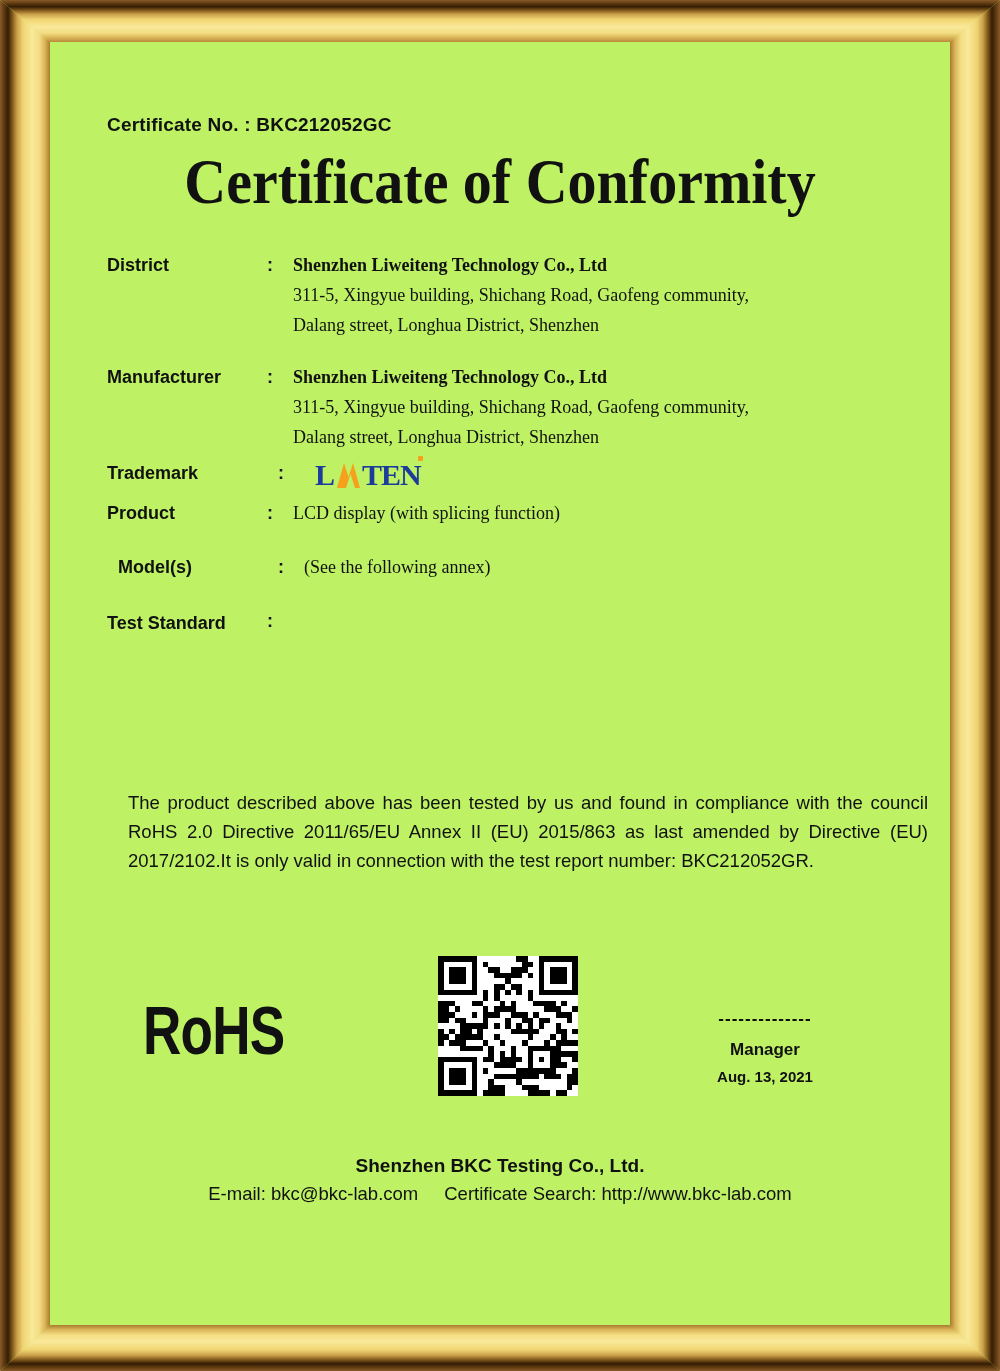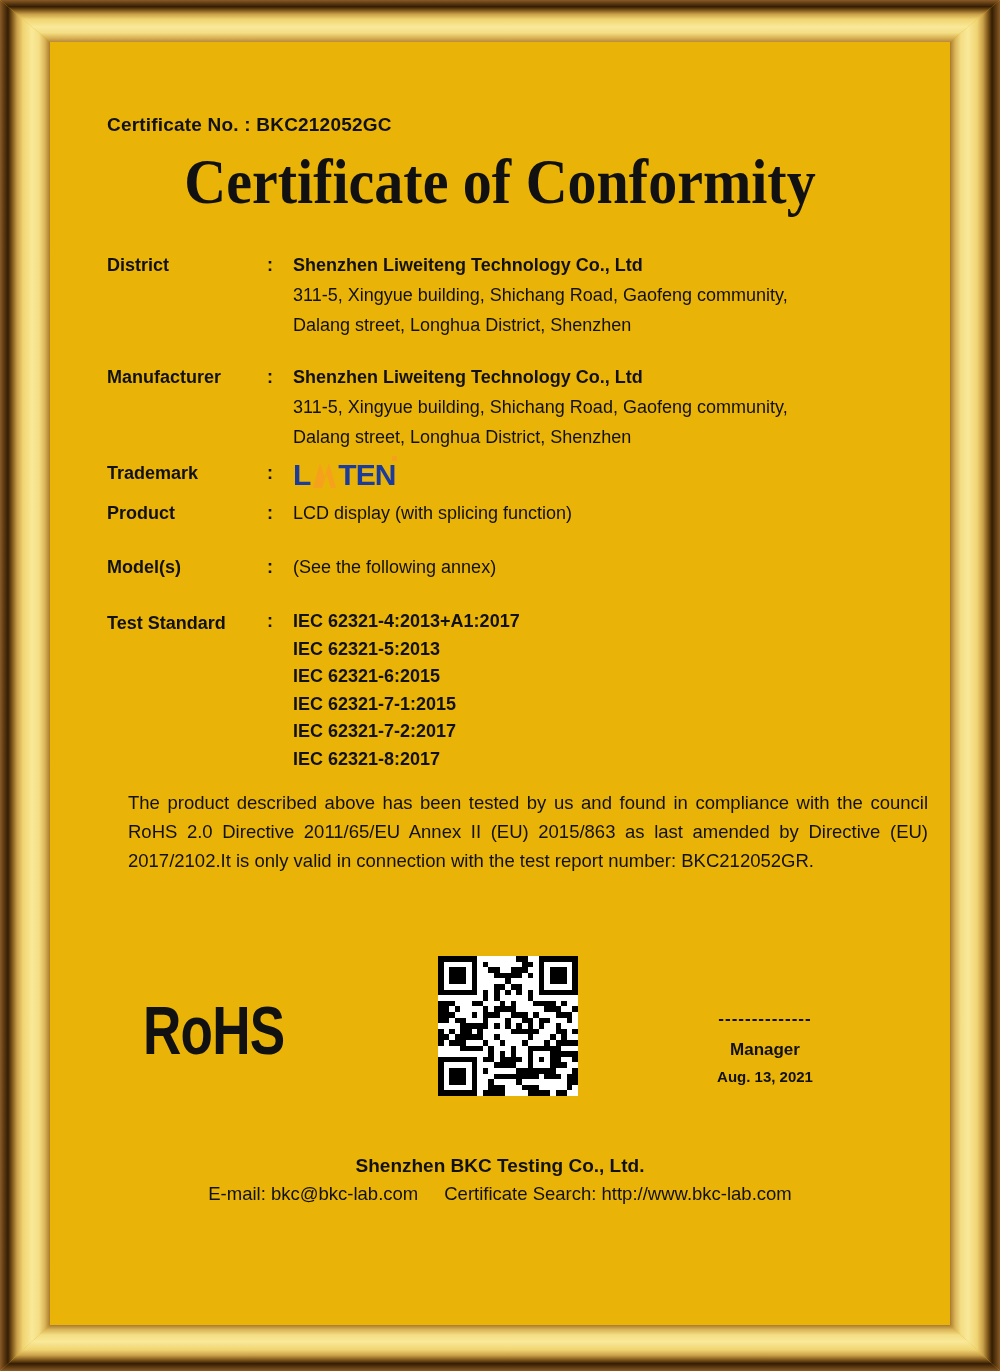--- a/index.html
+++ b/index.html
@@ -1,17 +1,17 @@
 <!DOCTYPE html>
 <html><head>
 <meta charset="utf-8">
 <style>
   html,body{margin:0;padding:0;background:#ffffff;}
   .page{
-    position:relative;width:1000px;height:1371px;background:#eab308;
+    position:relative;width:1000px;height:1371px;background:#bef264;
     font-family:"Liberation Sans",sans-serif;color:#111;overflow:hidden;
   }
   
   .frame{position:absolute;pointer-events:none;}
   .frame-top{top:0;left:0;right:0;height:42px;
     background:linear-gradient(to bottom,#8a5a28 0%,#5e3a10 8%,#331d05 16%,#7c5418 24%,#caa04a 34%,#f0d472 46%,#f9e999 64%,#f4de85 78%,#dab457 90%,#b9893a 100%);
     clip-path:polygon(0 0,100% 0,calc(100% - 50px) 100%,50px 100%);}
   .frame-bottom{bottom:0;left:0;right:0;height:46px;
     background:linear-gradient(to top,#8a5a28 0%,#5e3a10 8%,#331d05 16%,#7c5418 24%,#caa04a 34%,#f0d472 46%,#f9e999 64%,#f4de85 78%,#dab457 90%,#a87a2e 100%);
     clip-path:polygon(50px 0,calc(100% - 50px) 0,100% 100%,0 100%);}
@@ -24,24 +24,24 @@
 
   
   .cert-no{position:absolute;left:107px;top:114px;font-size:19px;font-weight:bold;letter-spacing:.2px;}
   .doc-title{position:absolute;left:0;right:0;top:148px;text-align:center;
     font-family:"Liberation Serif",serif;font-weight:bold;font-size:58px;letter-spacing:0px;
     transform:scale(1,1.08);}
   .fields{position:absolute;left:107px;top:250px;width:800px;font-size:18px;}
   .frow{display:grid;grid-template-columns:160px 26px 1fr;align-items:start;}
   .flabel{font-weight:bold;line-height:30px;}
   .fcolon{font-weight:bold;line-height:30px;}
-  .fval{line-height:30px;}
+  .fval{line-height:30px;font-family:Liberation Serif, serif;}
   .fval .strong{font-weight:bold;}
-  .m22{margin-top:22px;} .m6{margin-top:6px;} .m4{margin-top:4px;}
-  .m24{margin-top:24px;} .m26{margin-top:26px;}
+  .m22{margin-top:22px;} .m6{margin-top:6px;gap:11px;} .m4{margin-top:4px;}
+  .m24{margin-top:24px;margin-left:11px;} .m26{margin-top:26px;}
   .std-line{display:block;font-weight:bold;line-height:27.5px;}
 
   
   .brand{display:inline-flex;align-items:flex-end;height:32px;position:relative;}
   .brand .b-l,.brand .b-ten{color:#1c3c9c;font-weight:bold;font-size:30px;line-height:30px;letter-spacing:-1px;}
   .brand svg{margin:0 1px 1px 1px;display:block;}
   .brand .b-dot{position:absolute;right:-2px;top:-2px;width:5px;height:5px;background:#f5a11d;border-radius:1px;}
 
   .statement{position:absolute;left:107px;top:788px;width:800px;font-size:18.5px;line-height:29px;text-align:justify;margin-left:21px;}
 
@@ -121,28 +121,20 @@
 
     <div class="frow m24">
       <div class="flabel">Model(s)</div>
       <div class="fcolon">:</div>
       <div class="fval strong">(See the following annex)</div>
     </div>
 
     <div class="frow m26">
       <div class="flabel">Test Standard</div>
       <div class="fcolon" style="line-height:27.5px;">:</div>
-      <div class="fval">
-        <span class="std-line">IEC 62321-4:2013+A1:2017</span>
-        <span class="std-line">IEC 62321-5:2013</span>
-        <span class="std-line">IEC 62321-6:2015</span>
-        <span class="std-line">IEC 62321-7-1:2015</span>
-        <span class="std-line">IEC 62321-7-2:2017</span>
-        <span class="std-line">IEC 62321-8:2017</span>
-      </div>
     </div>
   </div>
 
   <div class="statement">The product described above has been tested by us and found in compliance with the council RoHS 2.0 Directive 2011/65/EU Annex II (EU) 2015/863 as last amended by Directive (EU) 2017/2102.It is only valid in connection with the test report number: BKC212052GR.</div>
 
   <div class="rohs">RoHS</div>
 
   <svg class="qr" id="qr" viewBox="0 0 25 25" shape-rendering="crispEdges">
       <rect x="0" y="0" width="25" height="25" fill="#fff"></rect>
       <rect x="0" y="0" width="1" height="1" fill="#000"></rect>

